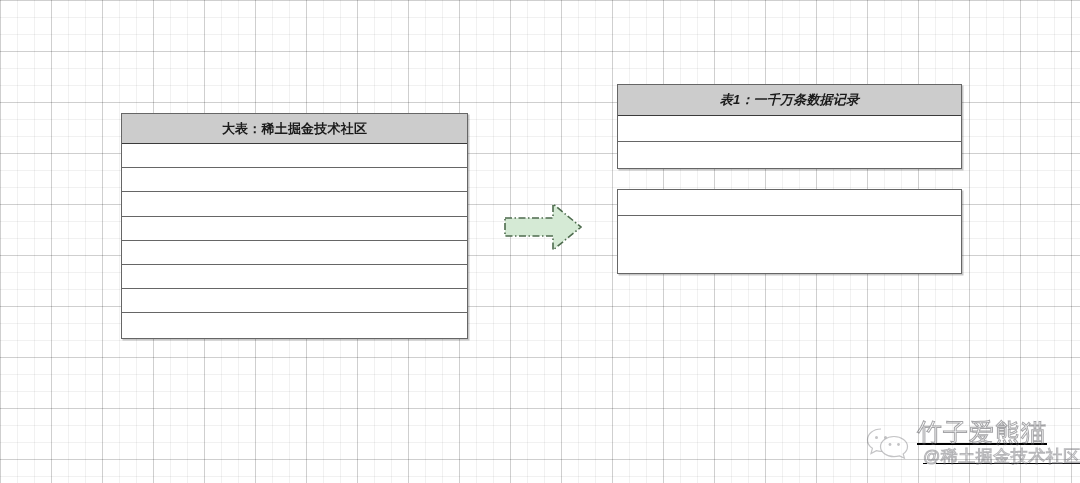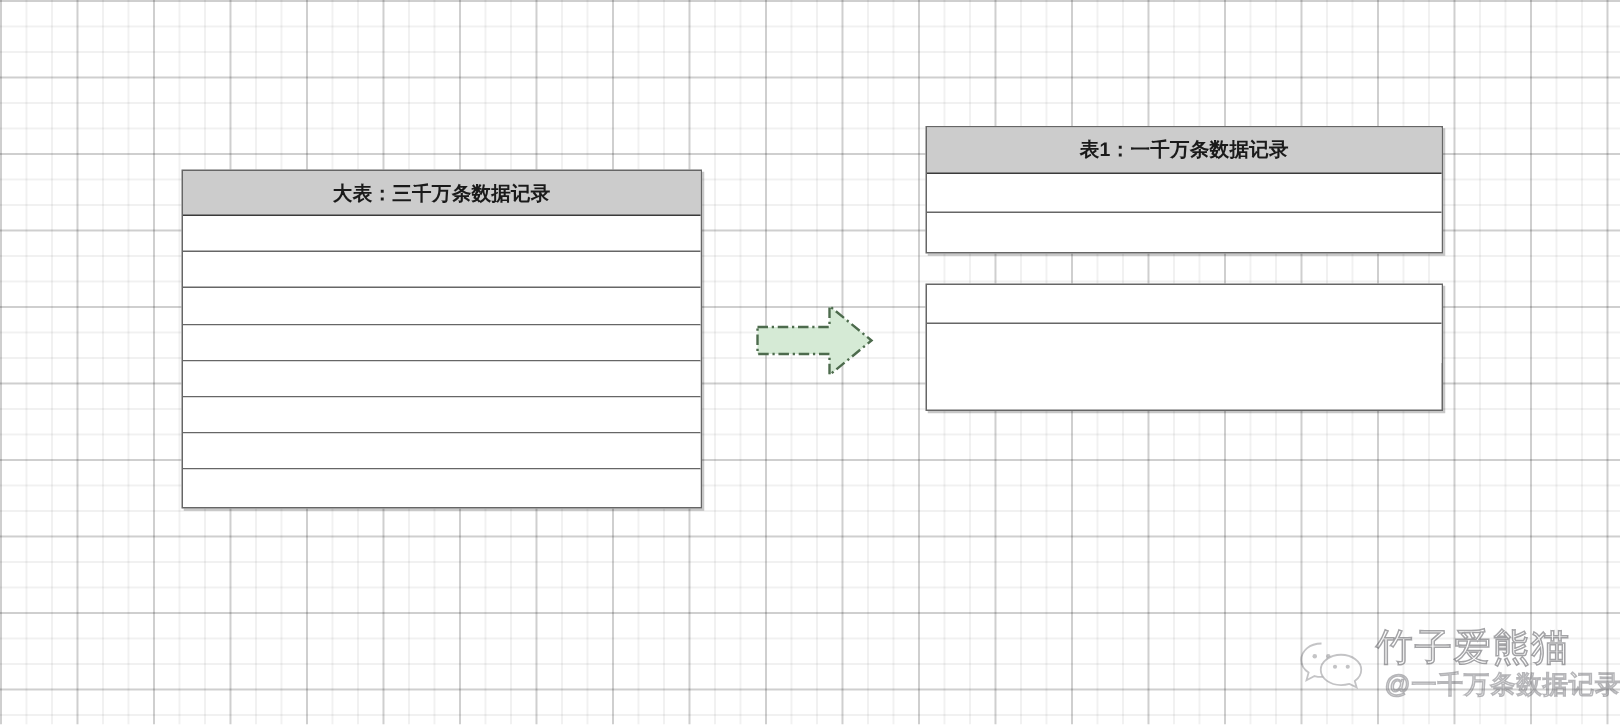--- a/index.html
+++ b/index.html
@@ -84,21 +84,21 @@
     width: 345px;
     height: 85px;
   }
   .shard .tbl-header {
     height: 31px;
     font-size: 13px;
   }
   .shard .tbl-row {
     height: 26px;
   }
-  #shard-1 { top: 84px; }
+  #shard-1 { top: 84px; font-style: italic; }
   #shard-2 { top: 189px; }
   #shard-3 { top: 294px; }
 
   
   #arrow {
     position: absolute;
     left: 503px;
     top: 201px;
     width: 80px;
     height: 52px;
@@ -110,20 +110,21 @@
     position: absolute;
     left: 866px;
     top: 409px;
     width: 210px;
     height: 68px;
     display: flex;
     align-items: center;
     gap: 7px;
     pointer-events: none;
     user-select: none;
+    text-decoration: underline;
   }
   #watermark .wm-icon {
     flex: 0 0 auto;
     width: 44px;
     height: 40px;
     position: relative;
     opacity: 0.45;
   }
   #watermark .wm-icon svg { display: block; width: 100%; height: 100%; }
   #watermark .wm-text {
@@ -148,21 +149,21 @@
     margin-top: 2px;
     margin-left: 6px;
   }
 </style>
 </head>
 <body>
 
 <div id="canvas">
 
   <div id="big-table" class="tbl">
-    <div class="tbl-header">大表：三千万条数据记录</div>
+    <div class="tbl-header">大表：稀土掘金技术社区</div>
     <div class="tbl-row"></div>
     <div class="tbl-row"></div>
     <div class="tbl-row"></div>
     <div class="tbl-row"></div>
     <div class="tbl-row"></div>
     <div class="tbl-row"></div>
     <div class="tbl-row"></div>
     <div class="tbl-row"></div>
   </div>
 
@@ -195,17 +196,17 @@
           <path d="M28 13.5 C35.5 13.5 41.5 18 41.5 23.5 C41.5 26.5 39.8 29.2 37.2 31
                    L38.4 35.2 L33.6 32.9 C31.9 33.4 30 33.7 28 33.7
                    C20.5 33.7 14.5 29.2 14.5 23.5 C14.5 18 20.5 13.5 28 13.5 Z" fill="#ffffff"></path>
           <circle cx="24" cy="21.5" r="1.4" fill="rgba(80,80,85,0.75)" stroke="none"></circle>
           <circle cx="32.5" cy="21.5" r="1.4" fill="rgba(80,80,85,0.75)" stroke="none"></circle>
         </g>
       </svg>
     </span>
     <span class="wm-text">
       <span class="wm-title">竹子爱熊猫</span>
-      <span class="wm-sub">@一千万条数据记录</span>
+      <span class="wm-sub">@稀土掘金技术社区</span>
     </span>
   </div>
 
 </div>
 
 </body></html>

